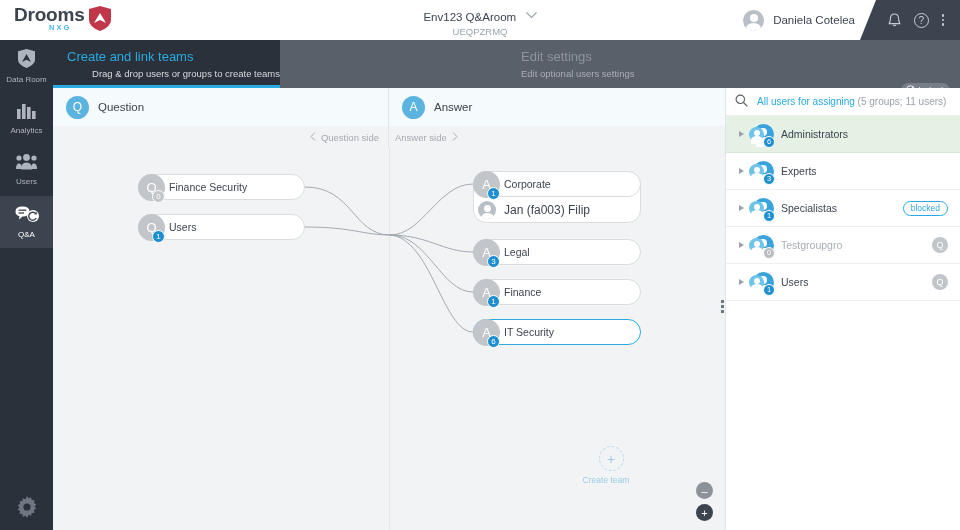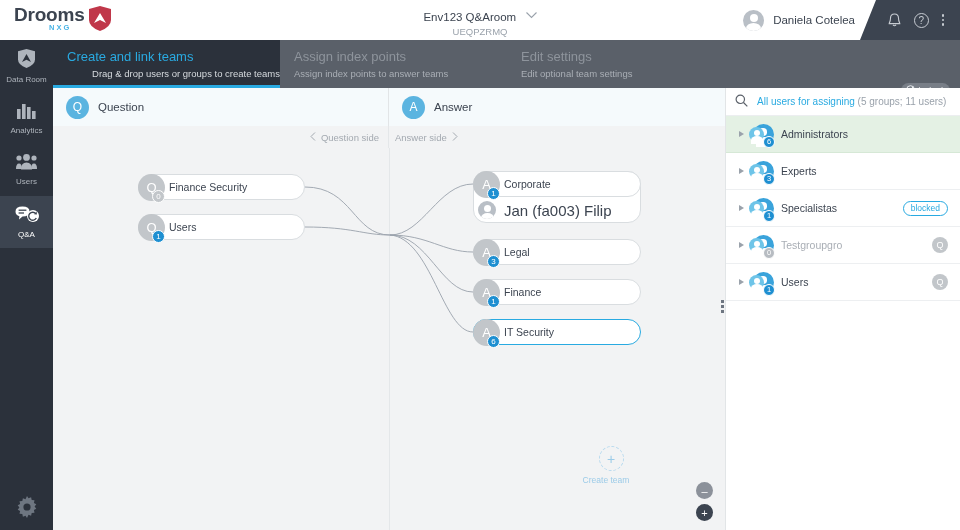--- a/index.html
+++ b/index.html
@@ -81,21 +81,21 @@
           display:flex; align-items:center; padding-left:30px; cursor:pointer; }
   .node.sel { border:1.5px solid #29aae1; }
   .node-label { font-size:10.5px; color:#3c4450; }
   .node-ic { position:absolute; left:-1px; top:-1px; width:27px; height:27px; border-radius:50%; background:#c2c6ca;
              color:#ffffff; font-size:13px; display:flex; align-items:center; justify-content:center; }
   .cnt { position:absolute; left:13px; top:15px; min-width:13px; height:13px; border-radius:50%; background:#1e8fd1;
          color:#fff; font-size:8px; display:flex; align-items:center; justify-content:center; border:1.5px solid #fff; padding:0 1px;}
   .cnt.zero { background:#c2c6ca; }
   .group-box { position:absolute; background:#fff; border:1px solid #d9dde0; border-radius:13px; }
   .member { position:absolute; height:24px; display:flex; align-items:center; padding-left:30px; }
-  .member-label { font-size:15px; color:#3c4450; }
+  .member-label { font-size:12px; color:#3c4450; }
   .member-av { position:absolute; left:4px; top:3px; width:18px;height:18px;border-radius:50%;background:#b9bfc6; overflow:hidden;}
   .member-av::before{content:"";position:absolute;left:5.5px;top:3.5px;width:7px;height:7px;border-radius:50%;background:#fff;}
   .member-av::after{content:"";position:absolute;left:2.5px;top:11.5px;width:13px;height:10px;border-radius:50% 50% 0 0;background:#fff;}
 
   .create-team { position:absolute; left:538px; top:358px; width:40px; text-align:center; cursor:pointer; }
   .create-circle { width:25px;height:25px;border-radius:50%;border:1.3px dashed #b6d9ee; color:#9ccbe8;
                    display:flex;align-items:center;justify-content:center;font-size:14px; margin:0 auto; }
   .create-label { font-size:8.5px; color:#9ccbe8; margin-top:4px; white-space:nowrap; margin-left:-10px; }
 
   .zoomctl { position:absolute; right:12px; bottom:9px; display:flex; flex-direction:column; gap:5px; }
@@ -181,27 +181,23 @@
           <i></i>
         </span>
     </div>
   </div>
 
   <div class="stepbar">
     <div class="step active">
       <div class="step-title">Create and link teams</div>
       <div class="step-sub">Drag &amp; drop users or groups to create teams</div>
     </div>
-    <div class="step s2">
-      <div class="step-title">Assign index points</div>
-      <div class="step-sub">Assign index points to answer teams</div>
-    </div>
     <div class="step s3">
       <div class="step-title">Edit settings</div>
-      <div class="step-sub">Edit optional team settings</div>
+      <div class="step-sub">Edit optional users settings</div>
     </div>
     <div class="locked-badge">
       <span>
         <svg width="9" height="9" viewBox="0 0 9 9">
             <circle cx="4.5" cy="4.5" r="3.8" fill="none" stroke="#e9ecef" stroke-width="1"></circle>
             <line x1="1.8" y1="7.2" x2="7.2" y2="1.8" stroke="#e9ecef" stroke-width="1"></line>
           </svg>
       </span>
       <span>locked</span>
     </div>

